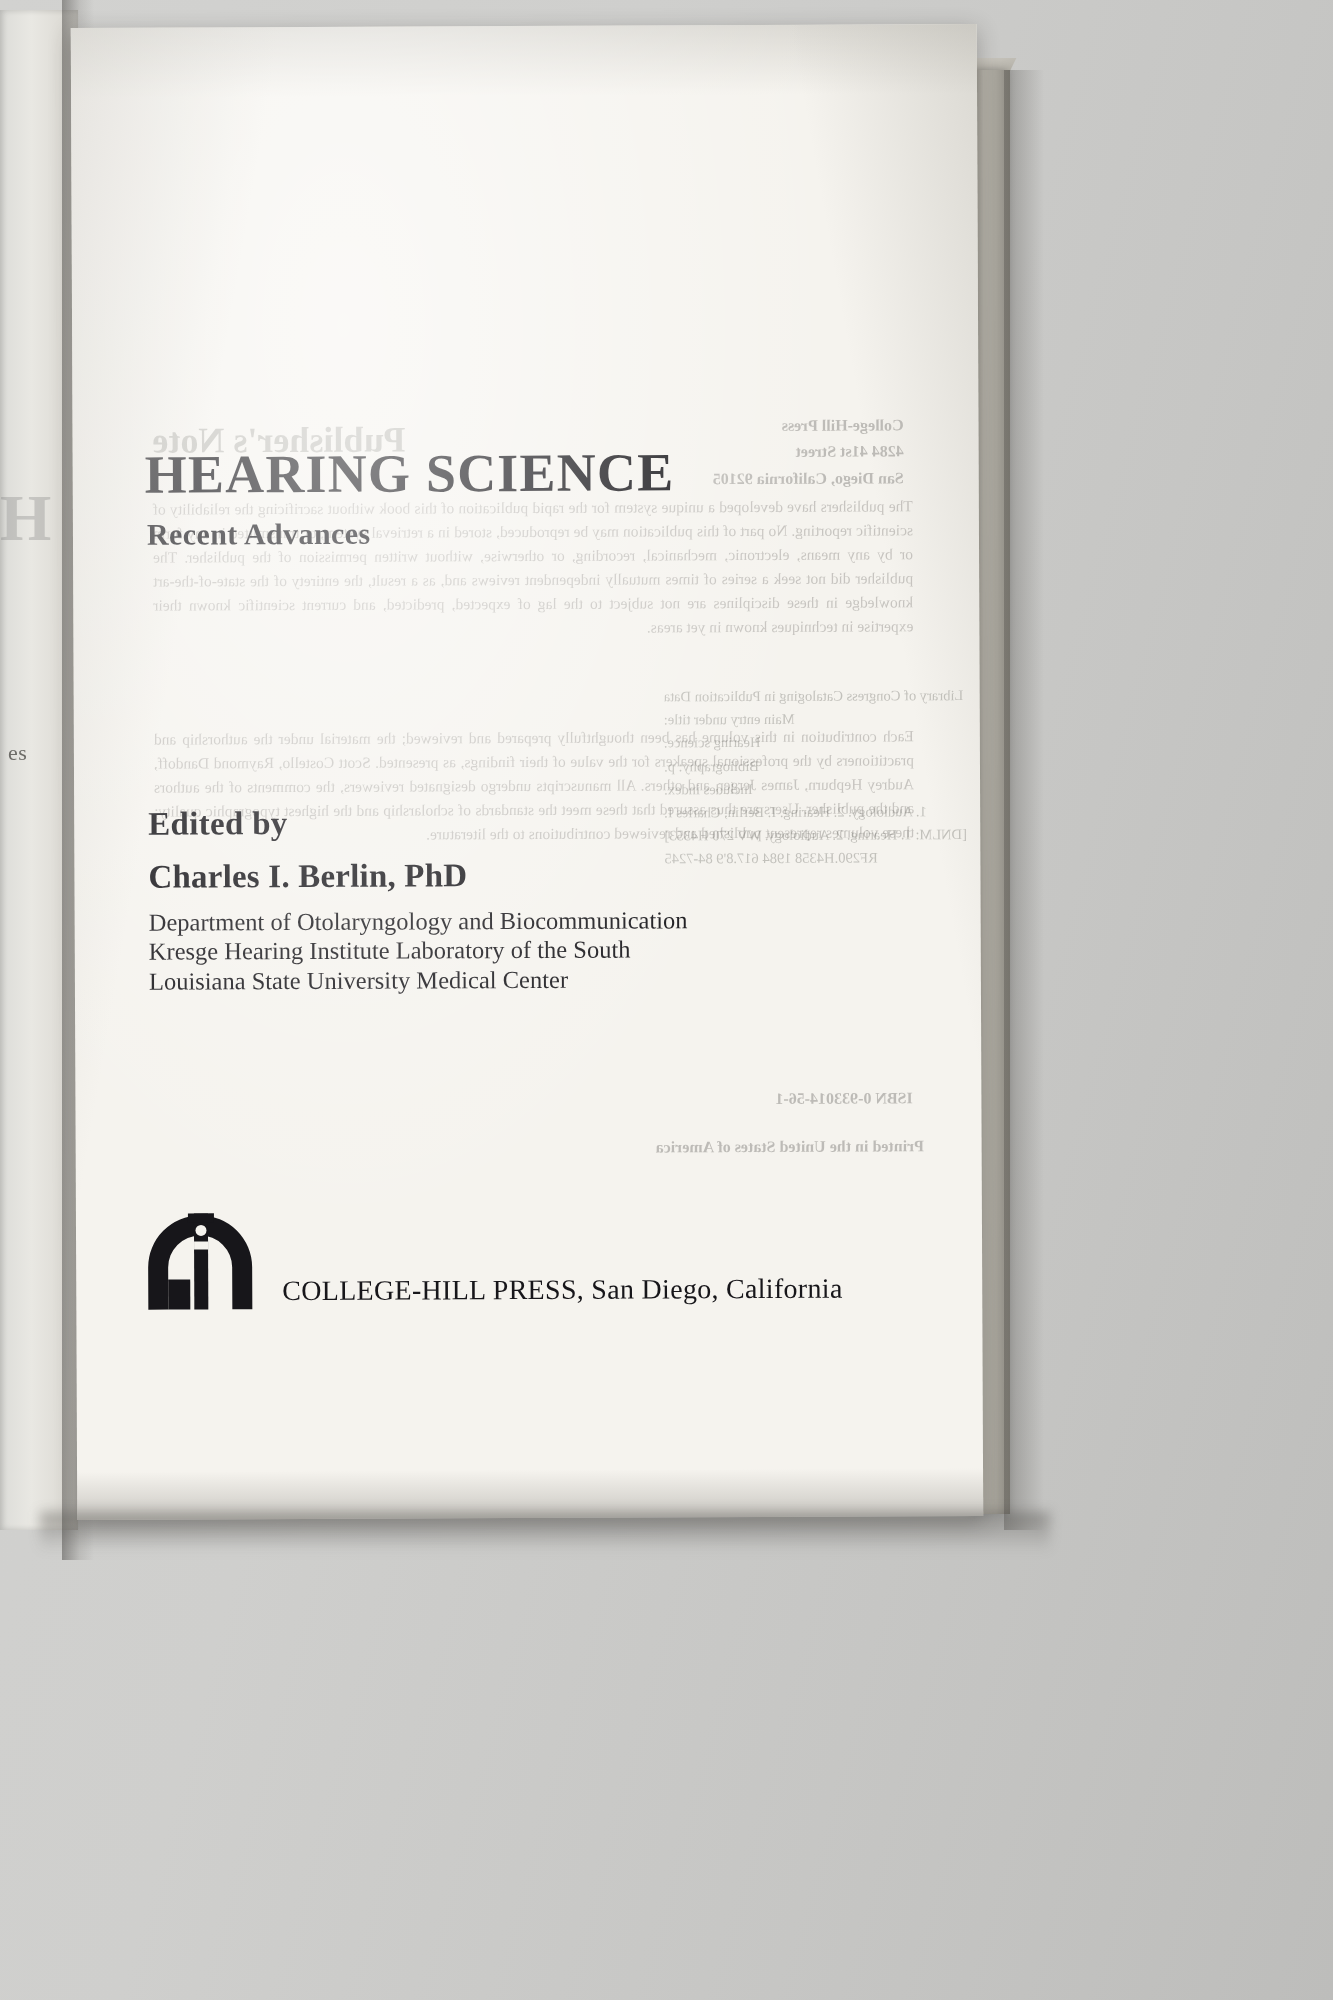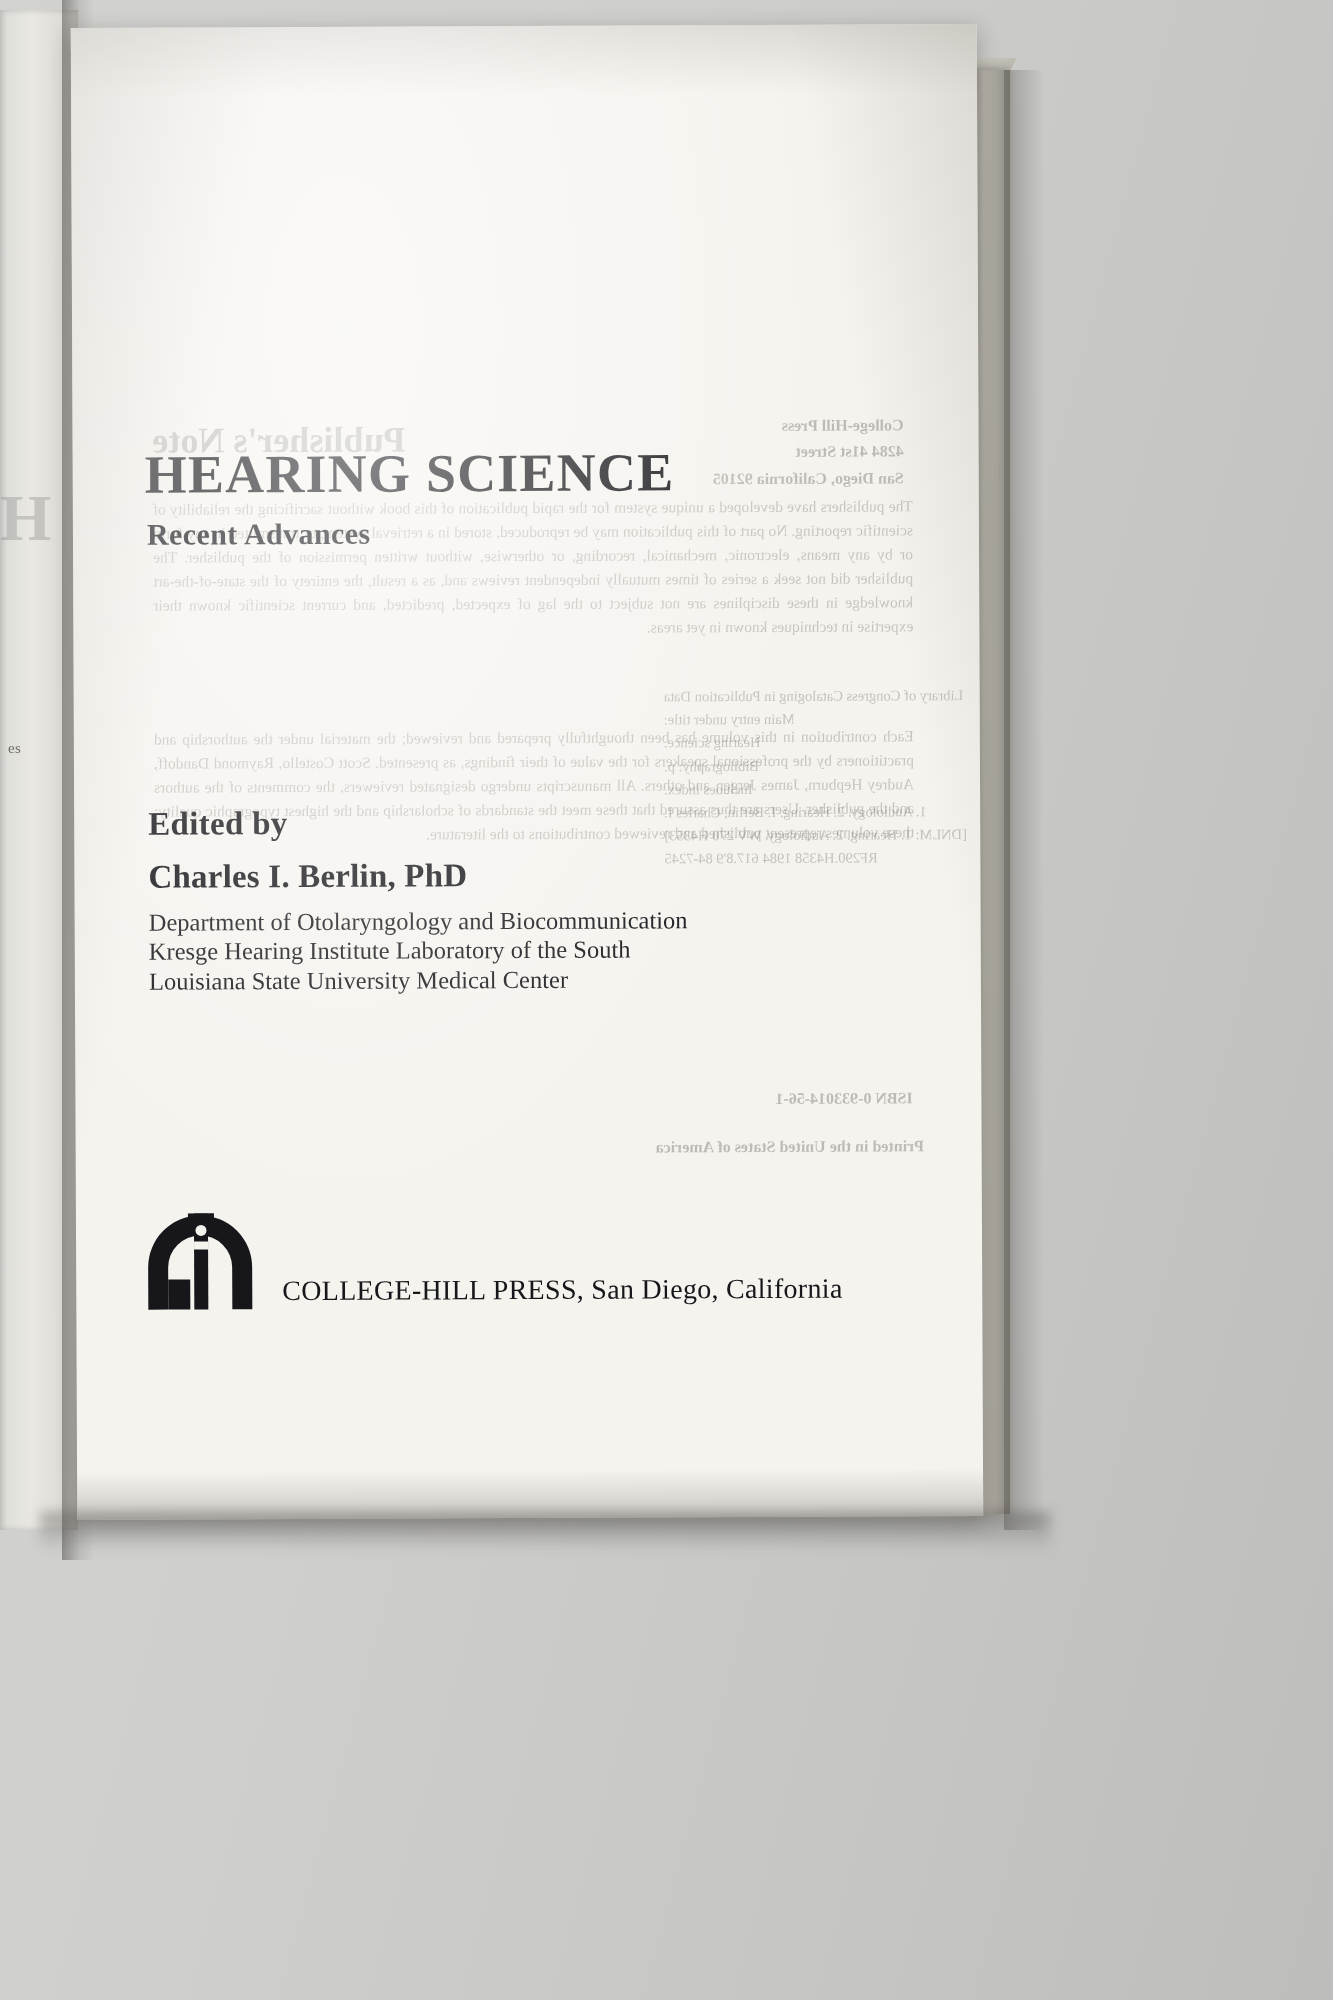--- a/index.html
+++ b/index.html
@@ -30,21 +30,21 @@
     top: 10px;
     width: 78px;
     height: 1520px;
     background: linear-gradient(90deg, #dcdcd8 0%, #e9e8e3 40%, #dedcd6 80%, #c8c6c0 100%);
     box-shadow: 2px 0 6px rgba(0,0,0,0.18) inset;
   }
   #left-page-text {
     position: absolute;
     left: 8px;
     top: 740px;
-    font-size: 15px;
+    font-size: 22px;
     color: #6d6c68;
     letter-spacing: 0.4px;
   }
   #left-page-ghost {
     position: absolute;
     left: 0px;
     top: 480px;
     font-size: 66px;
     font-weight: bold;
     color: rgba(120,120,118,0.30);

